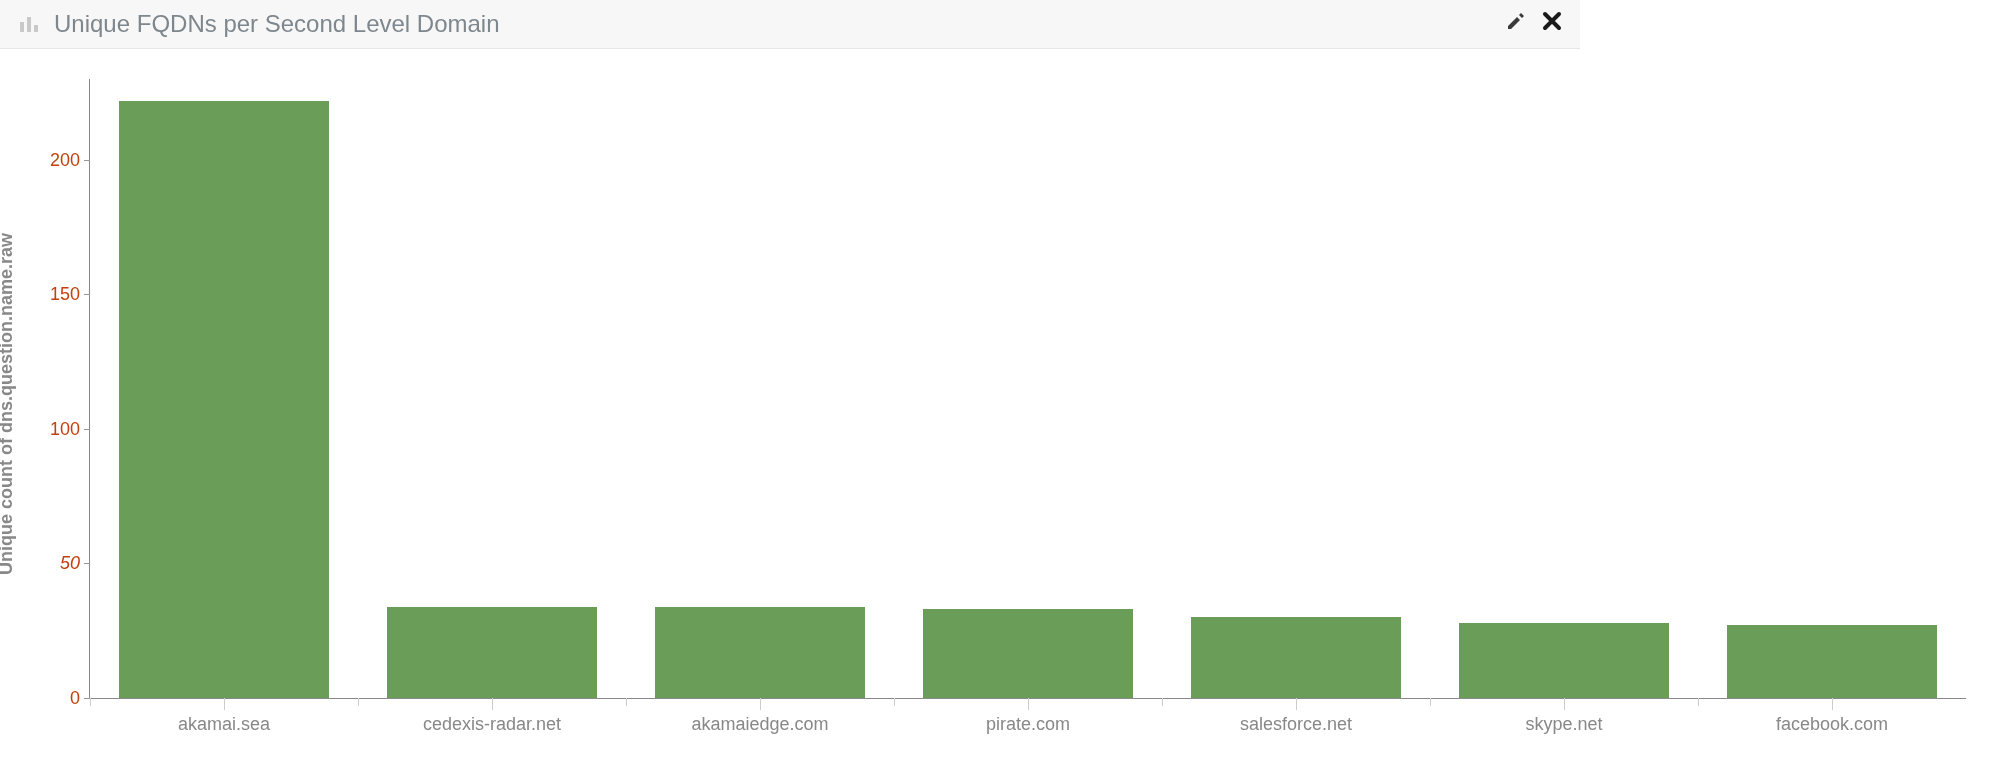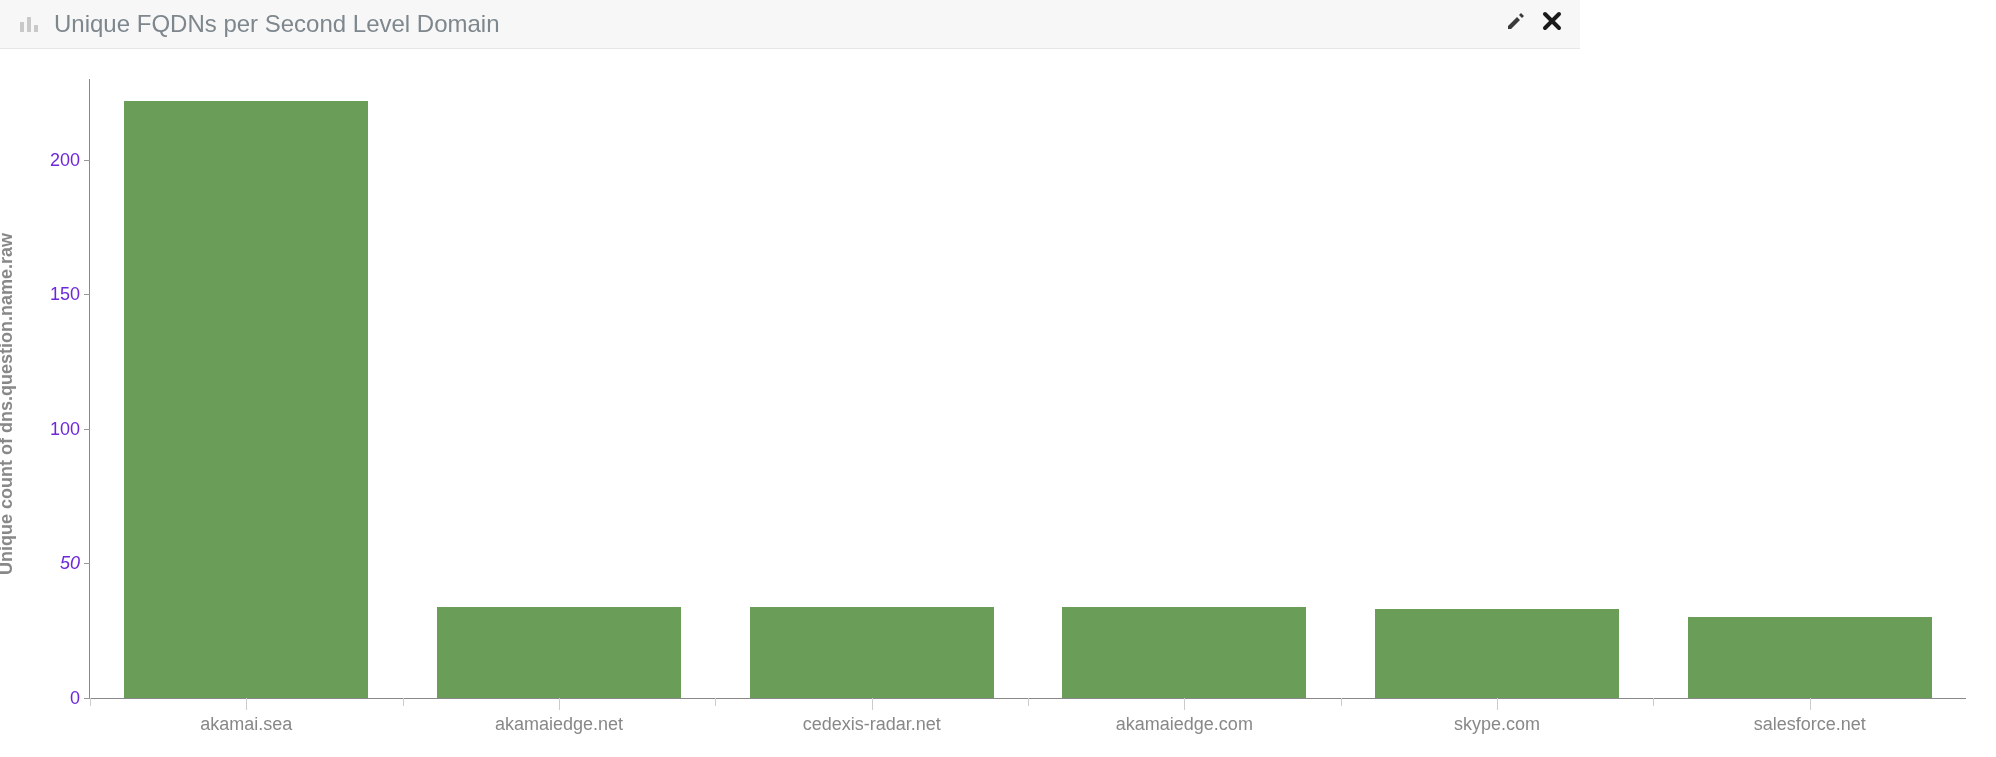--- a/index.html
+++ b/index.html
@@ -5,21 +5,21 @@
   html,body{margin:0;padding:0;width:1996px;height:757px;font-family:"Helvetica Neue",Helvetica,Arial,sans-serif;background:#fff;color:#333;}
   .panel{width:1580px;box-sizing:border-box;}
   .panel-header{display:flex;align-items:center;height:48px;background:#f7f7f7;border-bottom:1px solid #e6e6e6;padding:0 18px;}
   .panel-header .icon-slot{color:#b9b9b9;margin-right:12px;display:flex;align-items:center;}
   .panel-header .title{font-size:24px;color:#7d878d;font-weight:400;flex:1;}
   .panel-header .actions{display:flex;gap:16px;align-items:center;color:#4a4a4a;}
   .panel-header .actions .act{cursor:pointer;font-size:22px;color:#3a3a3a;}
   .chart-wrap{position:relative;width:1996px;height:709px;box-sizing:border-box;}
   .ylabel{position:absolute;left:6px;top:50%;transform:translate(-50%,-50%) rotate(-90deg);transform-origin:center;white-space:nowrap;font-size:18px;font-weight:700;color:#888;}
   .plot{position:absolute;left:90px;right:30px;top:30px;bottom:60px;}
-  .ytick{position:absolute;right:100%;padding-right:10px;font-size:18px;color:#6d28d9;transform:translateY(-50%);}
+  .ytick{position:absolute;right:100%;padding-right:10px;font-size:18px;color:#c2410c;transform:translateY(-50%);}
   .ygrid{position:absolute;left:0;height:1px;width:6px;background:#999;margin-left:-6px;}
   .axis-line{position:absolute;background:#888;}
   .bars{position:absolute;left:0;right:0;bottom:0;top:0;display:flex;align-items:flex-end;}
   .bar-slot{flex:1;display:flex;justify-content:center;align-items:flex-end;height:100%;position:relative;}
   .bar{width:78%;background:#6a9e58;}
   .xlabel{position:absolute;top:100%;left:50%;transform:translateX(-50%);padding-top:16px;font-size:18px;color:#888;white-space:nowrap;}
   .xminor{position:absolute;top:100%;width:1px;height:8px;background:#ccc;}
 </style>
 </head>
 <body>
@@ -55,45 +55,51 @@
       <div class="axis-line" style="left:0;right:0;bottom:-1px;height:1px;"></div>
       <div class="bars" id="bars">
           <div class="bar-slot">
             <div class="bar" style="height: 96.5217%; background: rgb(106, 158, 88);"></div>
             <div class="xlabel">akamai.sea</div>
             <div class="xminor" style="left: 0px;"></div>
             <div class="xminor" style="left: 50%; height: 12px;"></div>
           </div>
           <div class="bar-slot">
             <div class="bar" style="height: 14.7826%; background: rgb(106, 158, 88);"></div>
-            <div class="xlabel">akamaiedge.net</div>
-            <div class="xminor" style="left: 0px;"></div>
-            <div class="xminor" style="left: 50%; height: 12px;"></div>
-          </div>
-          <div class="bar-slot">
-            <div class="bar" style="height: 14.7826%; background: rgb(106, 158, 88);"></div>
             <div class="xlabel">cedexis-radar.net</div>
             <div class="xminor" style="left: 0px;"></div>
             <div class="xminor" style="left: 50%; height: 12px;"></div>
           </div>
           <div class="bar-slot">
             <div class="bar" style="height: 14.7826%; background: rgb(106, 158, 88);"></div>
             <div class="xlabel">akamaiedge.com</div>
             <div class="xminor" style="left: 0px;"></div>
             <div class="xminor" style="left: 50%; height: 12px;"></div>
           </div>
           <div class="bar-slot">
             <div class="bar" style="height: 14.3478%; background: rgb(106, 158, 88);"></div>
-            <div class="xlabel">skype.com</div>
+            <div class="xlabel">pirate.com</div>
             <div class="xminor" style="left: 0px;"></div>
             <div class="xminor" style="left: 50%; height: 12px;"></div>
           </div>
           <div class="bar-slot">
             <div class="bar" style="height: 13.0435%; background: rgb(106, 158, 88);"></div>
             <div class="xlabel">salesforce.net</div>
+            <div class="xminor" style="left: 0px;"></div>
+            <div class="xminor" style="left: 50%; height: 12px;"></div>
+          </div>
+          <div class="bar-slot">
+            <div class="bar" style="height: 12.1739%; background: rgb(106, 158, 88);"></div>
+            <div class="xlabel">skype.net</div>
+            <div class="xminor" style="left: 0px;"></div>
+            <div class="xminor" style="left: 50%; height: 12px;"></div>
+          </div>
+          <div class="bar-slot">
+            <div class="bar" style="height: 11.7391%; background: rgb(106, 158, 88);"></div>
+            <div class="xlabel">facebook.com</div>
             <div class="xminor" style="left: 0px;"></div>
             <div class="xminor" style="left: 50%; height: 12px;"></div>
           </div>
         </div>
     <div class="ytick" style="top: 100%;">0</div>
         <div class="ygrid" style="top: 100%;"></div>
         <div class="ytick" style="top: 78.2609%; font-style: italic;">50</div>
         <div class="ygrid" style="top: 78.2609%;"></div>
         <div class="ytick" style="top: 56.5217%;">100</div>
         <div class="ygrid" style="top: 56.5217%;"></div>

